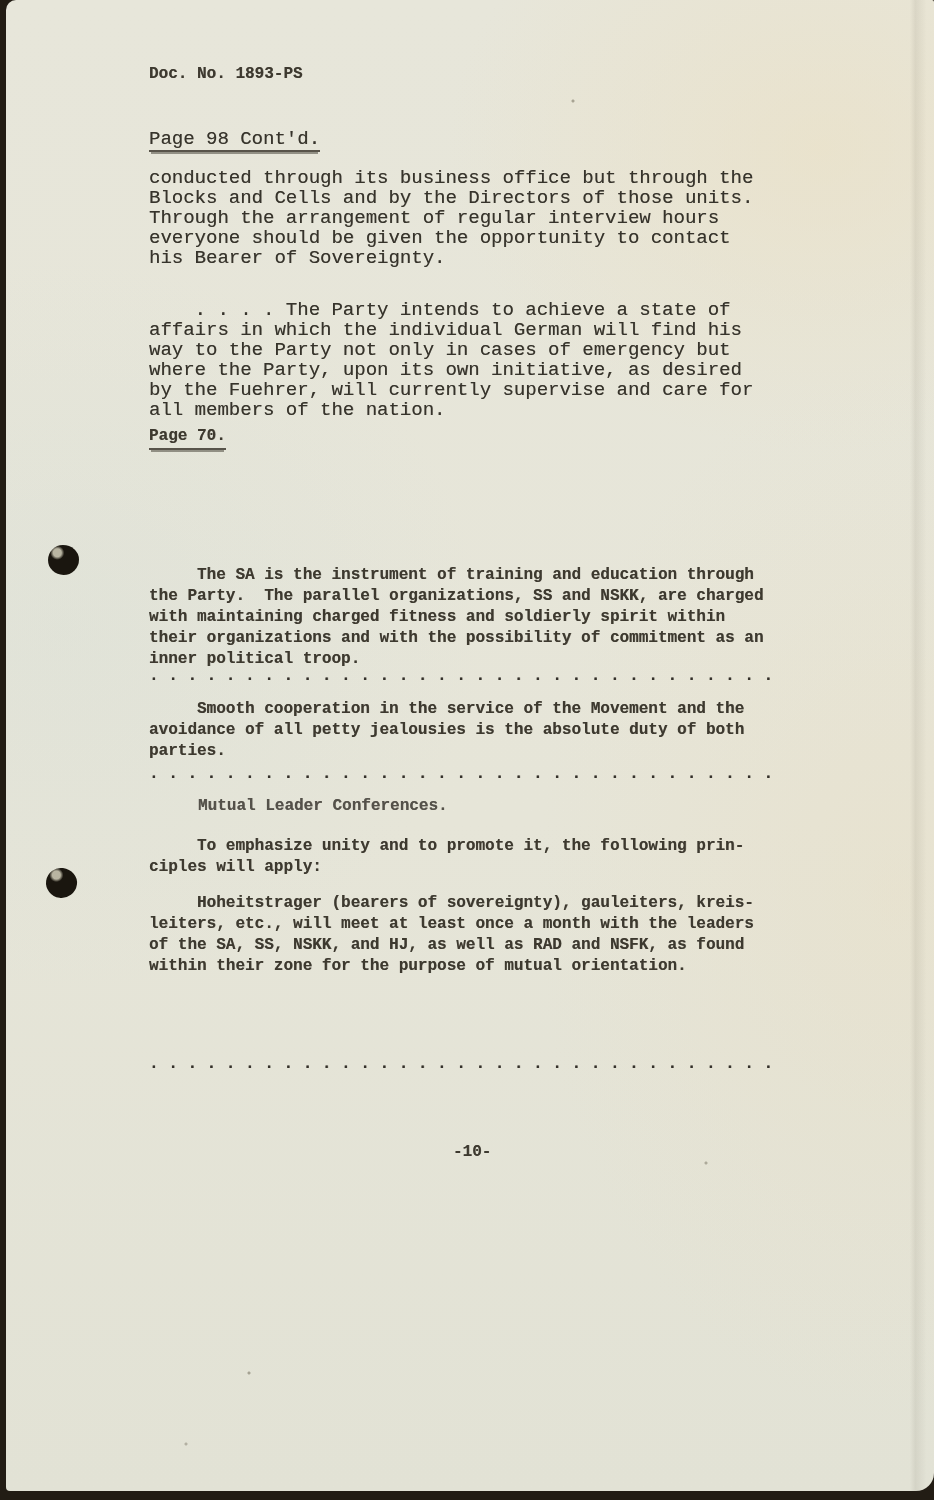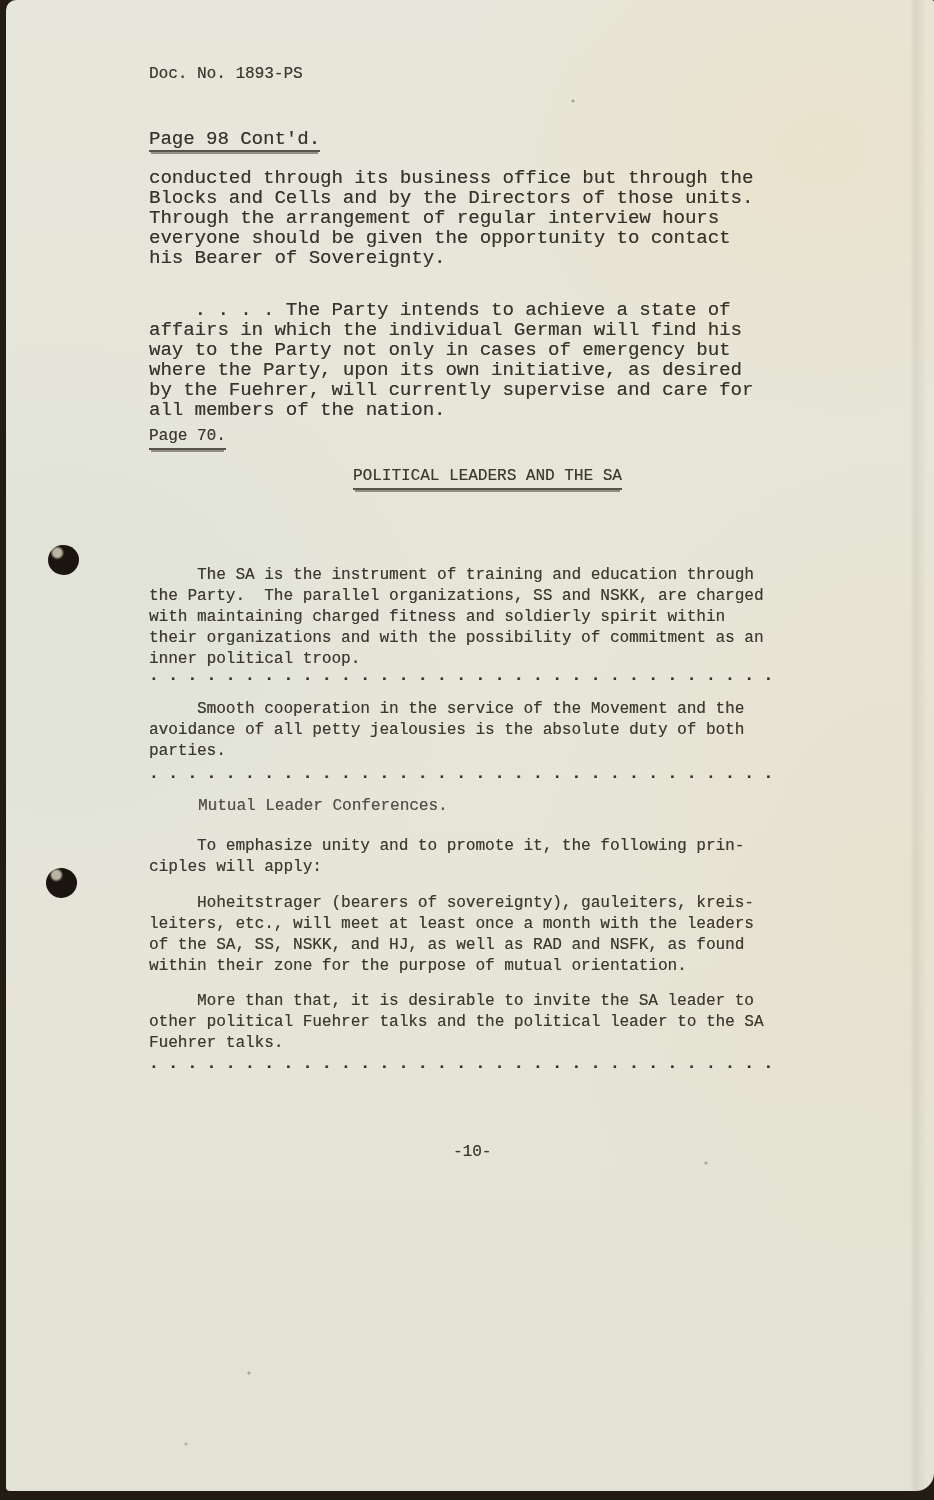--- a/index.html
+++ b/index.html
@@ -26,21 +26,21 @@
       radial-gradient(ellipse 600px 520px at 6% 42%, rgba(214,222,215,.35), transparent 70%),
       linear-gradient(180deg,#e7e6da 0%,#e6e5d8 55%,#e2e2d5 100%);
     color:#3b372e;
   }
   .tblock{
     position:absolute;
     white-space:pre;
     text-shadow:0.3px 0.4px 0.6px rgba(59,55,46,.55);
   }
   .fsA{font-size:19px;line-height:20px;color:#36332b;}
-  .fsB{font-size:16px;line-height:21px;color:#3d392f;}
+  .fsB{font-size:16px;line-height:21px;color:#3d392f;font-weight:bold;}
   .u{
     display:inline-block;
     padding-bottom:1px;
     border-bottom:2px solid rgba(62,58,48,.85);
     box-shadow:0 4px 0 -2px rgba(62,58,48,.5);
   }
   .dots{font-weight:bold;letter-spacing:0;color:#34302a;}
   .hole{
     position:absolute;
     width:31px;height:30px;
@@ -70,21 +70,20 @@
 
   <div class="tblock fsA" style="left:143px;top:288px;margin-top:12px;">    . . . . The Party intends to achieve a state of
 affairs in which the individual German will find his
 way to the Party not only in cases of emergency but
 where the Party, upon its own initiative, as desired
 by the Fuehrer, will currently supervise and care for
 all members of the nation.</div>
 
   <div class="tblock fsB" style="left:143px;top:426px;"><span class="u">Page 70.</span></div>
 
-  <div class="tblock fsB" style="left:347px;top:466px;"><span class="u">POLITICAL LEADERS AND THE SA</span></div>
 
 
   <div class="tblock fsB" style="left:143px;top:565px;">     The SA is the instrument of training and education through
 the Party.  The parallel organizations, SS and NSKK, are charged
 with maintaining charged fitness and soldierly spirit within
 their organizations and with the possibility of commitment as an
 inner political troop.</div>
 
   <div class="tblock fsB dots" style="left:143px;top:666px;">. . . . . . . . . . . . . . . . . . . . . . . . . . . . . . . . .</div>
 
@@ -97,21 +96,18 @@
   <div class="tblock fsB" style="left:192px;top:796px;color:#54514a;">Mutual Leader Conferences.</div>
 
   <div class="tblock fsB" style="left:143px;top:836px;">     To emphasize unity and to promote it, the following prin-
 ciples will apply:</div>
 
   <div class="tblock fsB" style="left:143px;top:893px;">     Hoheitstrager (bearers of sovereignty), gauleiters, kreis-
 leiters, etc., will meet at least once a month with the leaders
 of the SA, SS, NSKK, and HJ, as well as RAD and NSFK, as found
 within their zone for the purpose of mutual orientation.</div>
 
-  <div class="tblock fsB" style="left:143px;top:991px;">     More than that, it is desirable to invite the SA leader to
-other political Fuehrer talks and the political leader to the SA
-Fuehrer talks.</div>
 
   <div class="tblock fsB dots" style="left:143px;top:1054px;">. . . . . . . . . . . . . . . . . . . . . . . . . . . . . . . . .</div>
 
   <div class="tblock fsB" style="left:447px;top:1142px;">-10-</div>
 
 </div>
 
 </body></html>

